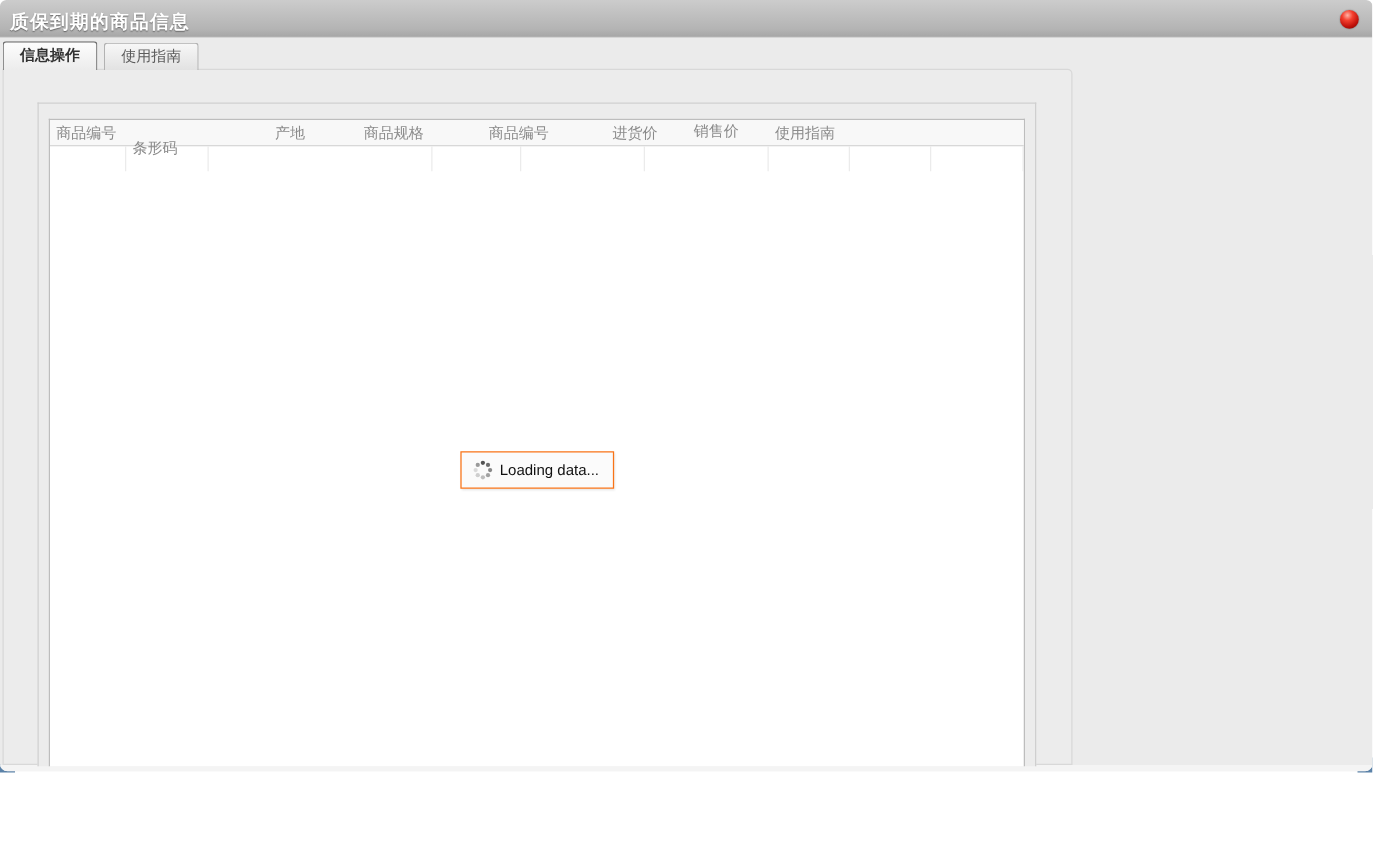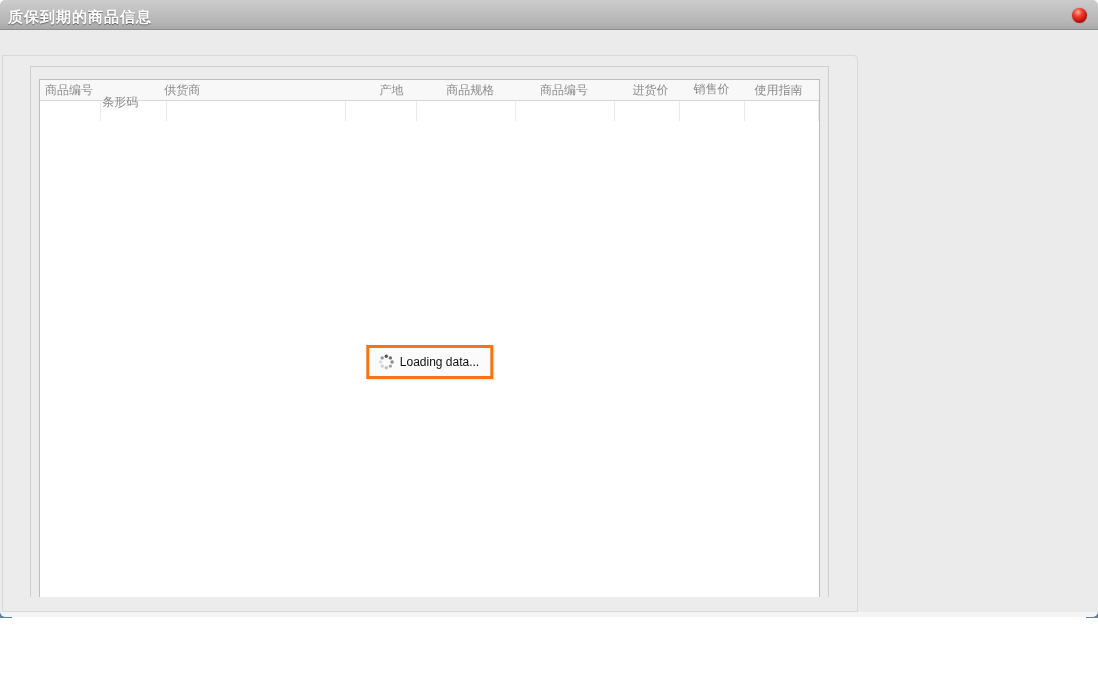--- a/index.html
+++ b/index.html
@@ -35,62 +35,69 @@
   .tab.active { border:1px solid #6f6f6f; border-bottom:none; font-weight:bold; color:#333;
                 background:linear-gradient(#fdfdfd,#ececec); position:relative; z-index:2; }
   .tab.inactive { border:1px solid #b2b2b2; border-bottom:none; color:#5c5c5c; margin-left:5px;
                   background:linear-gradient(#f7f7f7,#e2e2e2); height:22px; margin-top:1px; }
 
   
   .tabpage { position:absolute; left:2px; top:55px; width:856px; height:557px;
              background:#ececec; border:1px solid #d8d8d8; border-radius:0 4px 0 0; z-index:3; }
 
   
-  .table-panel { position:absolute; left:27px; top:10px; width:799px; height:531px;
+  .table-panel { position:absolute; left:27px; top:26px; width:799px; height:531px;
                  background:#ececec; border:1px solid #cfcfcf; border-bottom:none; overflow:hidden;padding-left:36px; }
   .grid { position:absolute; left:8px; top:12px; width:781px; height:519px;
           background:#ffffff; border:1px solid #bdbdbd; border-bottom:none; }
   .grid-header { position:relative; height:21px; background:#f8f8f8;
                  border-bottom:1px solid #d8d8d8; display:flex; }
   .grid-header .hcell { height:21px; line-height:21px; font-size:12px; color:#8b8b8b;
                         padding-left:5px; overflow:hidden; white-space:nowrap; cursor:pointer; }
   .grid-row { position:relative; height:20px; display:flex; }
   .grid-row .bcell { height:20px; border-right:1px solid #ebebeb; }
 
   
   .loading-box { position:absolute; left:50%; top:265px; transform:translateX(-50%);
-                 background:#fbfbfb; border:3px solid #f97316; box-shadow:1px 1px 2px rgba(0,0,0,0.12);
+                 background:#fbfbfb; border:1px solid #f97316; box-shadow:1px 1px 2px rgba(0,0,0,0.12);
                  padding:6px 11px 6px 9px; display:flex; align-items:center; gap:6px; }
   .loading-text { font-size:12px; color:#111111; white-space:nowrap; }
   .spinner { width:16px; height:16px; animation:spin 1s steps(8) infinite; }
   @keyframes spin { to { transform:rotate(360deg); } }
 </style>
 </head>
 <body>
 
 <div class="stage">
   <div class="corner-accent bl"></div>
   <div class="corner-accent br"></div>
 
   <div class="window">
     <div class="window-bottom-strip"></div>
 
     <div class="titlebar">
       <span class="title-text">质保到期的商品信息</span>
       <span class="close-btn" title=""></span>
     </div>
 
+    <div class="tabstrip">
+      <div class="tab active">
+        <span>信息操作</span>
+      </div>
+      <div class="tab inactive">
+        <span>使用指南</span>
+      </div>
+    </div>
 
     <div class="tabpage">
       <div class="table-panel">
         <div class="grid">
           <div class="grid-header" id="grid-header">
               <div class="hcell" style="width: 61px;">商品编号</div>
               <div class="hcell" style="width: 66px; margin-top: 12px;">条形码</div>
-              <div class="hcell" style="width: 179px;">供货商</div>
               <div class="hcell" style="width: 71px; margin-left: 48px;">产地</div>
               <div class="hcell" style="width: 100px;">商品规格</div>
               <div class="hcell" style="width: 99px;">商品编号</div>
               <div class="hcell" style="width: 65px;">进货价</div>
               <div class="hcell" style="width: 65px; font-family: Liberation Mono, monospace;">销售价</div>
               <div class="hcell" style="width: 74px;">使用指南</div>
             </div>
           <div class="grid-row" id="grid-row">
               <div class="bcell" style="width: 61px;"></div>
               <div class="bcell" style="width: 66px;"></div>

